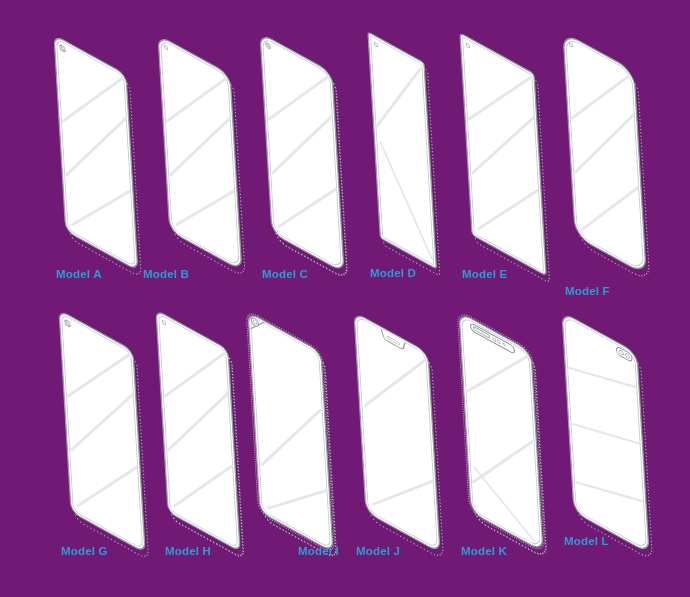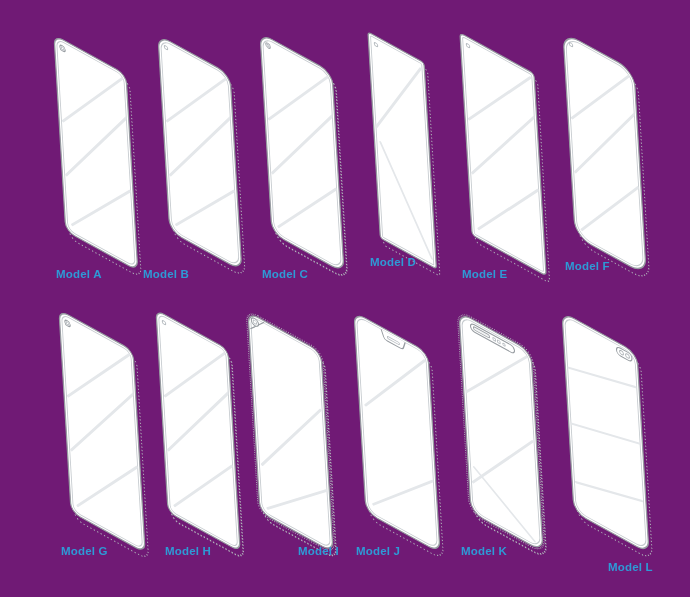--- a/index.html
+++ b/index.html
@@ -109,21 +109,21 @@
           <g clip-path="url(#clip3)">
             <line x1="52" y1="8" x2="3" y2="93" stroke="#e4e7ea" stroke-width="2.2" stroke-linecap="round"></line>
             <line x1="6" y1="107" x2="52" y2="198" stroke="#e4e7ea" stroke-width="2.2" stroke-linecap="round"></line>
           </g>
           <g>
             <circle cx="7.5" cy="8.5" r="1.7" fill="#ffffff" stroke="#b7bcc1" stroke-width="1"></circle>
           </g>
         </g>
       </svg>
     </div>
-    <div class="phone-label" style="left: 370px; top: 256px; color: rgb(46, 154, 214);">Model D</div>
+    <div class="phone-label" style="left: 370px; top: 267px; color: rgb(46, 154, 214);">Model D</div>
     <div class="phone-cell" style="left: 458px; top: 31px;">
       <svg width="99" height="257" viewBox="0 0 99 257">
         <defs>
           <clipPath id="clip4">
             <rect x="2.4" y="2.4" width="69.2" height="197.2" rx="2" ry="2"></rect>
           </clipPath>
         </defs>
         <g transform="matrix(1,0.55,0.06,1,2,2)">
           <rect x="3.2" y="5.5" width="74" height="202" rx="4" ry="4" fill="none" stroke="#b2b7bc" stroke-width="1.1" stroke-dasharray="1.2 2.2"></rect>
           <rect x="0" y="0" width="74" height="202" rx="4" ry="4" fill="#ffffff" stroke="#979ca1" stroke-width="1.3"></rect>
@@ -155,21 +155,21 @@
             <line x1="67" y1="6" x2="4" y2="84" stroke="#e4e7ea" stroke-width="2.2" stroke-linecap="round"></line>
             <line x1="69" y1="44" x2="4" y2="138" stroke="#e4e7ea" stroke-width="2.2" stroke-linecap="round"></line>
             <line x1="68" y1="118" x2="7" y2="194" stroke="#e4e7ea" stroke-width="2.2" stroke-linecap="round"></line>
           </g>
           <g>
             <circle cx="7.5" cy="8.5" r="1.7" fill="#ffffff" stroke="#b7bcc1" stroke-width="1"></circle>
           </g>
         </g>
       </svg>
     </div>
-    <div class="phone-label" style="left: 565px; top: 260px; color: rgb(46, 154, 214); text-align: right;">Model F</div>
+    <div class="phone-label" style="left: 565px; top: 285px; color: rgb(46, 154, 214); text-align: right;">Model F</div>
     <div class="phone-cell" style="left: 57px; top: 308px;">
       <svg width="99" height="257" viewBox="0 0 99 257">
         <defs>
           <clipPath id="clip6">
             <rect x="2.4" y="2.4" width="69.2" height="197.2" rx="7" ry="7"></rect>
           </clipPath>
         </defs>
         <g transform="matrix(1,0.55,0.06,1,2,2)">
           <rect x="3.2" y="5.5" width="74" height="202" rx="9" ry="9" fill="none" stroke="#b2b7bc" stroke-width="1.1" stroke-dasharray="1.2 2.2"></rect>
           <rect x="0" y="0" width="74" height="202" rx="9" ry="9" fill="#ffffff" stroke="#979ca1" stroke-width="1.3"></rect>
@@ -304,14 +304,14 @@
             <line x1="71" y1="198" x2="6" y2="214" stroke="#e4e7ea" stroke-width="2.2" stroke-linecap="round"></line>
           </g>
           <g>
             <rect x="54" y="4.2" width="15.5" height="8" rx="4" ry="4" fill="#ffffff" stroke="#979ca1" stroke-width="1.1"></rect>
             <circle cx="59" cy="8.2" r="1.9" fill="none" stroke="#a8adb2" stroke-width="0.9"></circle>
             <circle cx="65" cy="8.2" r="1.9" fill="none" stroke="#a8adb2" stroke-width="0.9"></circle>
           </g>
         </g>
       </svg>
     </div>
-    <div class="phone-label" style="left: 564px; top: 561px; color: rgb(46, 154, 214); margin-left: 44px;">Model L</div>
+    <div class="phone-label" style="left: 564px; top: 535px; color: rgb(46, 154, 214);">Model L</div>
   </div>
 
 </body></html>

